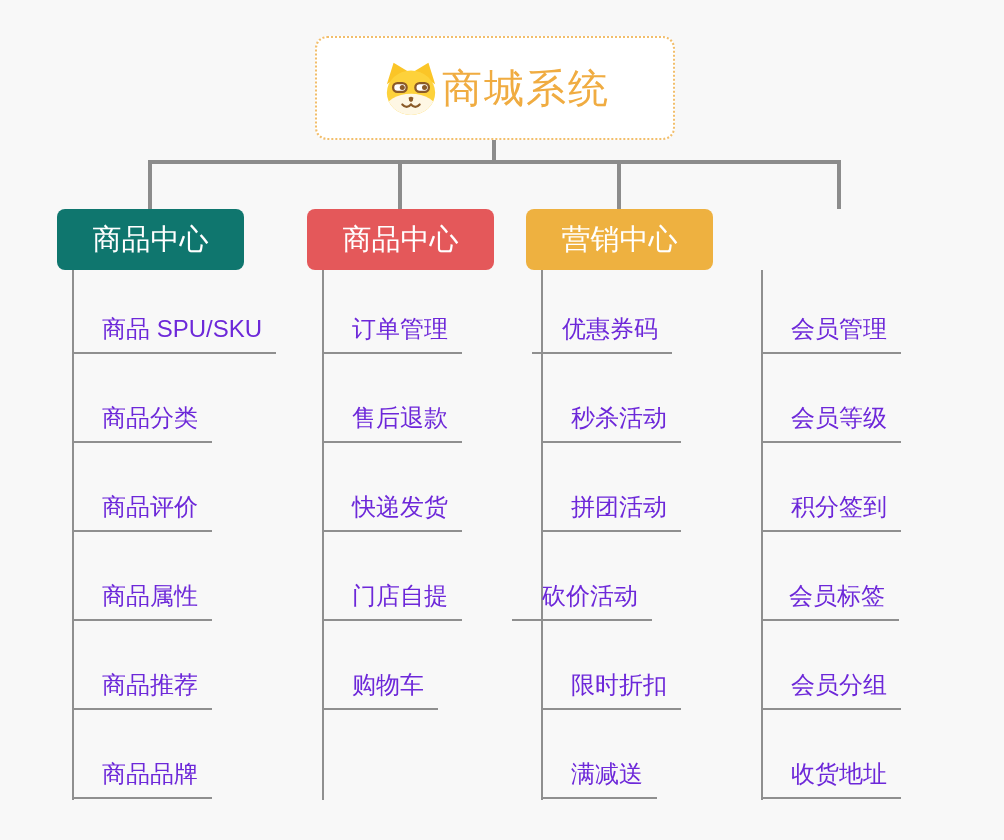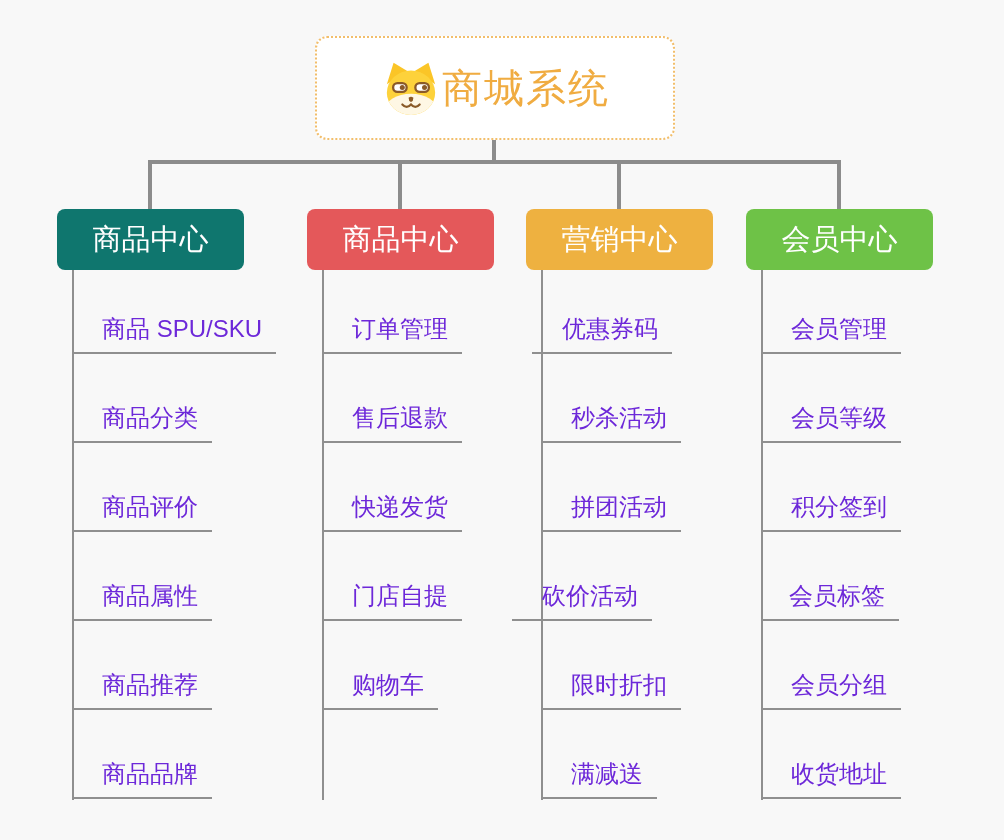--- a/index.html
+++ b/index.html
@@ -148,23 +148,20 @@
   <div class="leaf" style="left:512px; top:577px;">
       <span class="leaf-label">砍价活动</span>
     </div>
   <div class="leaf" style="left:541px; top:666px;">
       <span class="leaf-label">限时折扣</span>
     </div>
   <div class="leaf" style="left:541px; top:755px;">
       <span class="leaf-label">满减送</span>
     </div>
 
-  <div class="branch-node" style="left: 746px; background-color: rgb(110, 194, 71);">
-    <span class="branch-label">会员中心</span>
-  </div>
   <div class="trunk" style="left:761px; top:270px; height:530px;"></div>
   <div class="leaf" style="left:761px; top:310px;">
       <span class="leaf-label">会员管理</span>
     </div>
   <div class="leaf" style="left:761px; top:399px;">
       <span class="leaf-label">会员等级</span>
     </div>
   <div class="leaf" style="left:761px; top:488px;">
       <span class="leaf-label">积分签到</span>
     </div>

